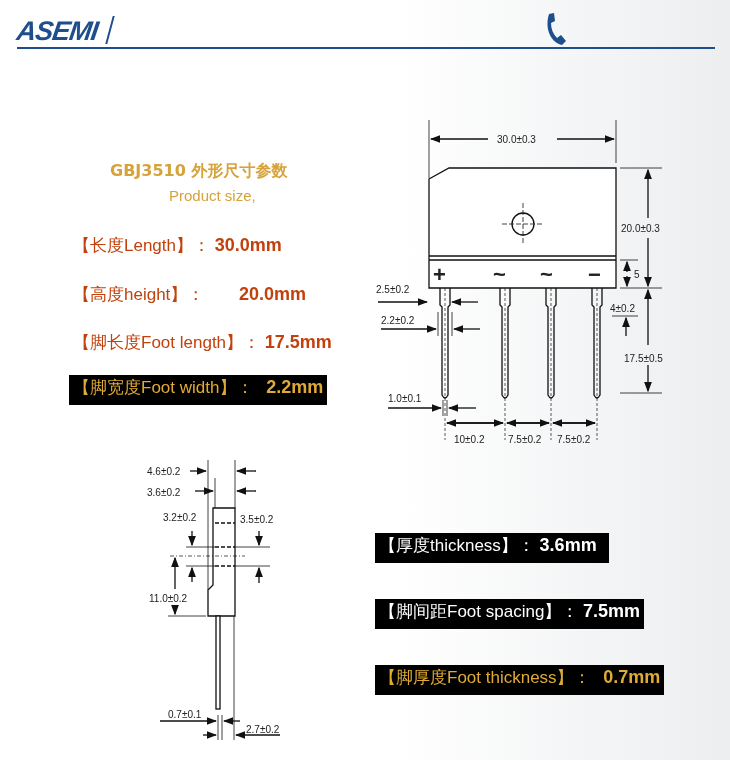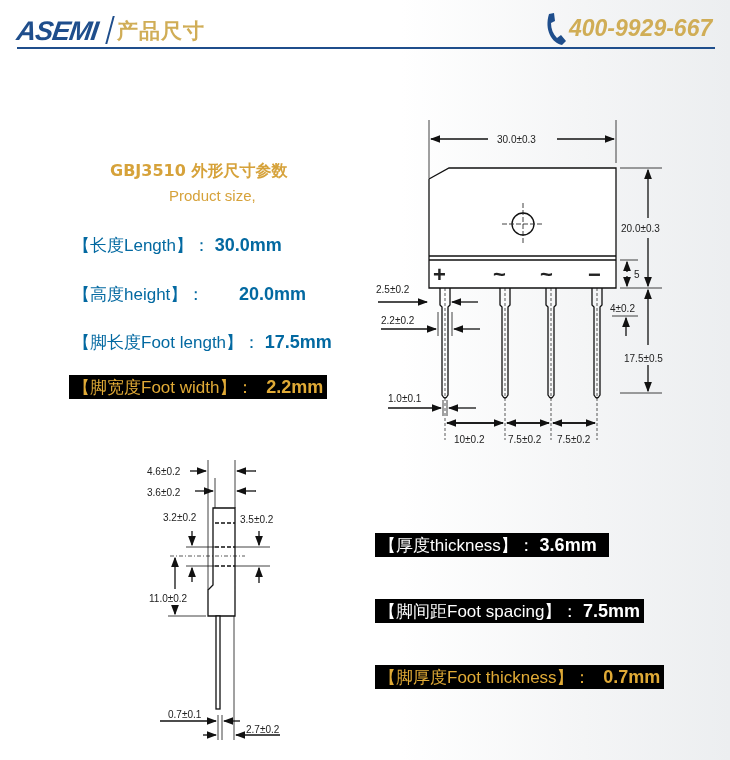--- a/index.html
+++ b/index.html
@@ -11,39 +11,37 @@
     font-weight:bold;font-style:italic;font-size:27px;color:#1f4e8c;letter-spacing:-1px;
     transform:skewX(-8deg);}
   .logo-sep{position:absolute;left:109px;top:16px;width:2px;height:28px;background:#1f4e8c;transform:skewX(-15deg);}
   .logo-cn{position:absolute;left:117px;top:17px;font-size:21px;color:#d0ad56;font-weight:bold;letter-spacing:1px;}
   .header-line{position:absolute;left:17px;top:47px;width:698px;height:2px;background:#1f4e8c;}
   .phone-icon{position:absolute;left:540px;top:10px;width:30px;height:36px;}
   .phone{position:absolute;left:569px;top:15px;font-family:"Liberation Sans",sans-serif;
     font-style:italic;font-weight:bold;font-size:23px;color:#d0ad56;}
   .title{position:absolute;left:110px;top:161px;font-size:16px;font-weight:bold;color:#d6a23a;}
   .subtitle{position:absolute;left:169px;top:187px;font-size:15px;color:#d6a23a;font-family:Liberation Sans, sans-serif;}
-  .spec{position:absolute;font-size:17px;color:#0369a1;white-space:nowrap;font-family:"Liberation Sans",sans-serif;}
+  .spec{position:absolute;font-size:17px;color:#c2410c;white-space:nowrap;font-family:"Liberation Sans",sans-serif;}
   .spec .lbl{font-weight:normal;}
   .spec .val{font-weight:bold;font-size:18px;}
-  .spec.dark{background:#000;color:#fff;padding:1px 4px 0 4px;}
+  .spec.dark{background:#000;color:#fff;padding:1px 4px 6px 4px;}
   .spec.dark.gold{color:#e0aa36;}
   .spec.dark.gold .val{color:#e0aa36;}
   svg text{font-family:"Liberation Sans",sans-serif;font-size:10px;fill:#222;}
 </style>
 </head>
 <body>
 
 <div class="header">
   <div class="logo">ASEMI</div>
   <div class="logo-sep"></div>
-  <div class="logo-cn">产品尺寸</div>
   <svg class="phone-icon" viewBox="0 0 30 36">
     <path d="M9 4 L14 3 L15 11 L11 13 C11 19 13 24 17 28 L21 25 L26 31 L22 35 C12 33 4 20 9 4 Z" fill="#1f4e8c"></path>
   </svg>
-  <div class="phone">400-9929-667</div>
   <div class="header-line"></div>
 </div>
 
 <div class="title">GBJ3510 外形尺寸参数</div>
 <div class="subtitle">Product size,</div>
 
 <div class="spec" style="left:73px;top:234px;">
   <span class="lbl">【长度Length】：</span>
   <span class="val">30.0mm</span>
 </div>

